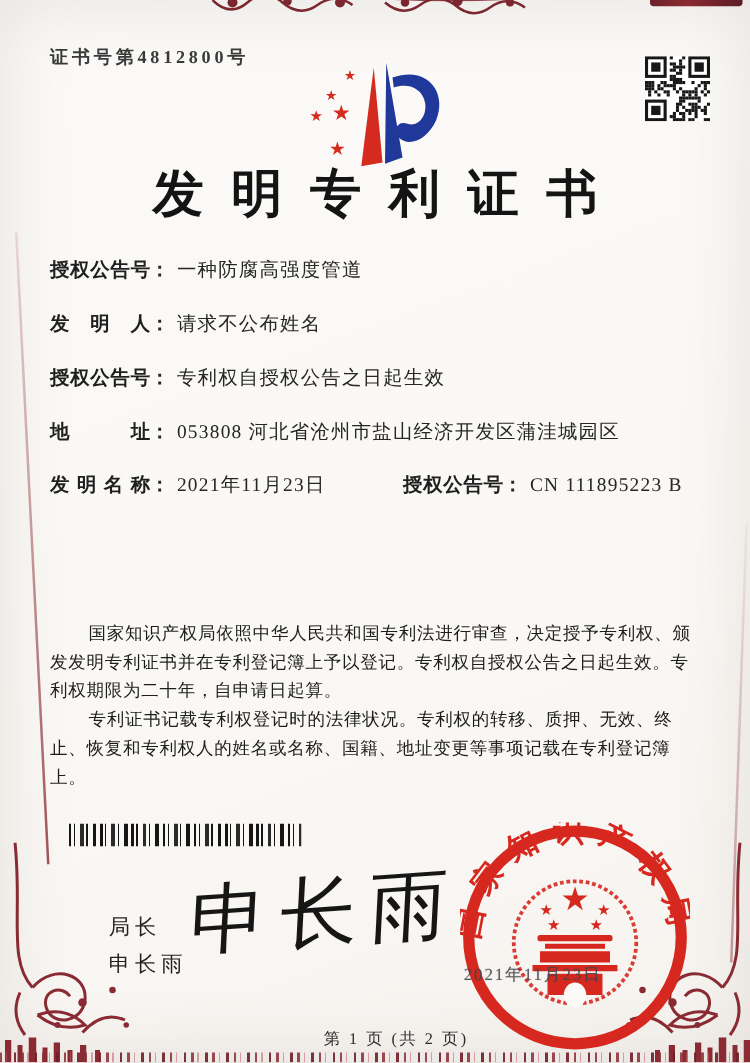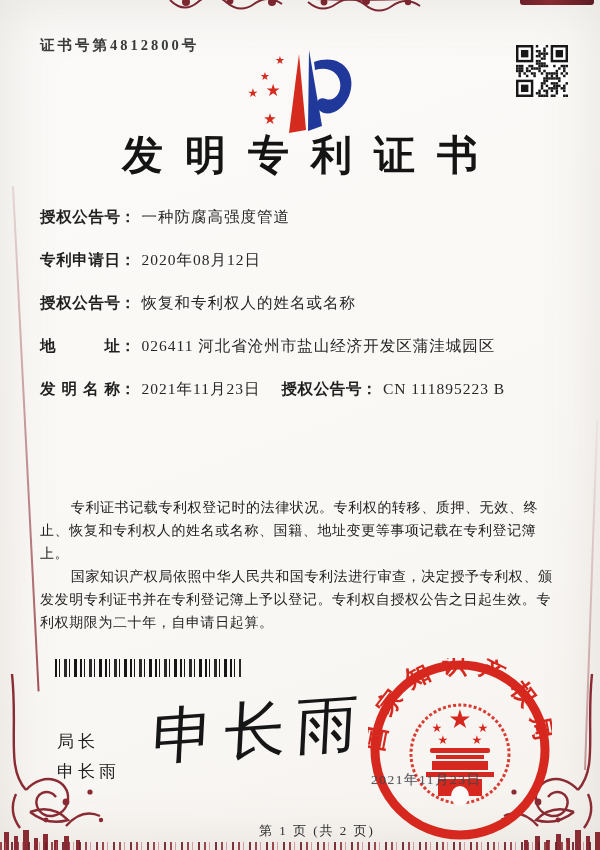--- a/index.html
+++ b/index.html
@@ -51,39 +51,39 @@
   }
   
   .fields { position:absolute; left:40px; top:206px; width:522px; }
   .frow { margin-bottom:22px; font-size:15.5px; color:#262626; line-height:21px; white-space:nowrap; }
   .flabel {
     display:inline-block; width:80px; font-weight:700; color:#1f1f1f;
     text-align:justify; text-align-last:justify; vertical-align:bottom;
   }
   .fcolon { font-weight:700; margin-right:6px; }
   .fvalue { letter-spacing:1px; }
-  .frow .pair2 { margin-left:21px; }
+  .frow .pair2 { margin-left:62px; }
   
   .body-text { position:absolute; left:40px; top:496px; width:522px; color:#1d1d1d; }
   .body-text p {
     font-size:14px; line-height:23px; text-indent:2.2em; letter-spacing:.6px;
     font-family:"Liberation Serif","DejaVu Serif",serif;
   }
   
   .barcode {
     position:absolute; left:55px; top:659px; width:186px; height:18px;
     background:repeating-linear-gradient(90deg,
       #161616 0 2px, transparent 2px 4px,
       #161616 4px 5px, transparent 5px 9px,
       #2a2a2a 9px 12px, transparent 12px 14px,
       #161616 14px 15px, transparent 15px 19px,
       #161616 19px 22px, transparent 22px 25px);
   }
   .signer { position:absolute; left:57px; top:727px; font-size:17px; color:#222; }
-  .signer div { letter-spacing:4px; line-height:30px; }
+  .signer div { letter-spacing:4px; line-height:30px;margin-left:30px; }
   .signature {
     position:absolute; left:152px; top:688px; font-size:62px; color:#161616;
     letter-spacing:10px; transform:rotate(-4deg) skewX(-7deg);
     font-weight:500; white-space:nowrap;
   }
   .seal { position:absolute; left:368px; top:658px; width:184px; height:184px; }
   .seal-date {
     position:absolute; left:371px; top:771px; width:170px;
     font-size:13.5px; color:#43434b; letter-spacing:1.5px; opacity:.88;
     text-shadow:0 0 1px rgba(70,70,80,.4);
@@ -315,36 +315,36 @@
       <rect x="2" y="16" width="3" height="3" fill="#171717"></rect>
     </svg>
 
   <div class="title">发明专利证书</div>
 
   <div class="fields">
     <div class="frow">
       <span class="flabel">授权公告号</span><span class="fcolon">：</span><span class="fvalue">一种防腐高强度管道</span>
     </div>
     <div class="frow">
-      <span class="flabel">专利申请日</span><span class="fcolon">：</span><span class="fvalue">2020年08月12日</span>
-    </div>
-    <div class="frow">
-      <span class="flabel">授权公告号</span><span class="fcolon">：</span><span class="fvalue">恢复和专利权人的姓名或名称</span>
-    </div>
-    <div class="frow">
-      <span class="flabel">地址</span><span class="fcolon">：</span><span class="fvalue">026411 河北省沧州市盐山经济开发区蒲洼城园区</span>
+      <span class="flabel">发明人</span><span class="fcolon">：</span><span class="fvalue">请求不公布姓名</span>
+    </div>
+    <div class="frow">
+      <span class="flabel">授权公告号</span><span class="fcolon">：</span><span class="fvalue">专利权自授权公告之日起生效</span>
+    </div>
+    <div class="frow">
+      <span class="flabel">地址</span><span class="fcolon">：</span><span class="fvalue">053808 河北省沧州市盐山经济开发区蒲洼城园区</span>
     </div>
     <div class="frow">
       <span class="flabel">发明名称</span><span class="fcolon">：</span><span class="fvalue">2021年11月23日</span><span class="pair2"><span class="flabel">授权公告号</span><span class="fcolon">：</span><span class="fvalue">CN 111895223 B</span></span>
     </div>
   </div>
 
   <div class="body-text">
+    <p>国家知识产权局依照中华人民共和国专利法进行审查，决定授予专利权、颁发发明专利证书并在专利登记簿上予以登记。专利权自授权公告之日起生效。专利权期限为二十年，自申请日起算。</p>
     <p>专利证书记载专利权登记时的法律状况。专利权的转移、质押、无效、终止、恢复和专利权人的姓名或名称、国籍、地址变更等事项记载在专利登记簿上。</p>
-    <p>国家知识产权局依照中华人民共和国专利法进行审查，决定授予专利权、颁发发明专利证书并在专利登记簿上予以登记。专利权自授权公告之日起生效。专利权期限为二十年，自申请日起算。</p>
   </div>
 
   <div class="barcode"></div>
 
   <div class="signer">
     <div>局长</div>
     <div>申长雨</div>
   </div>
 
   <div class="signature">申长雨</div>

